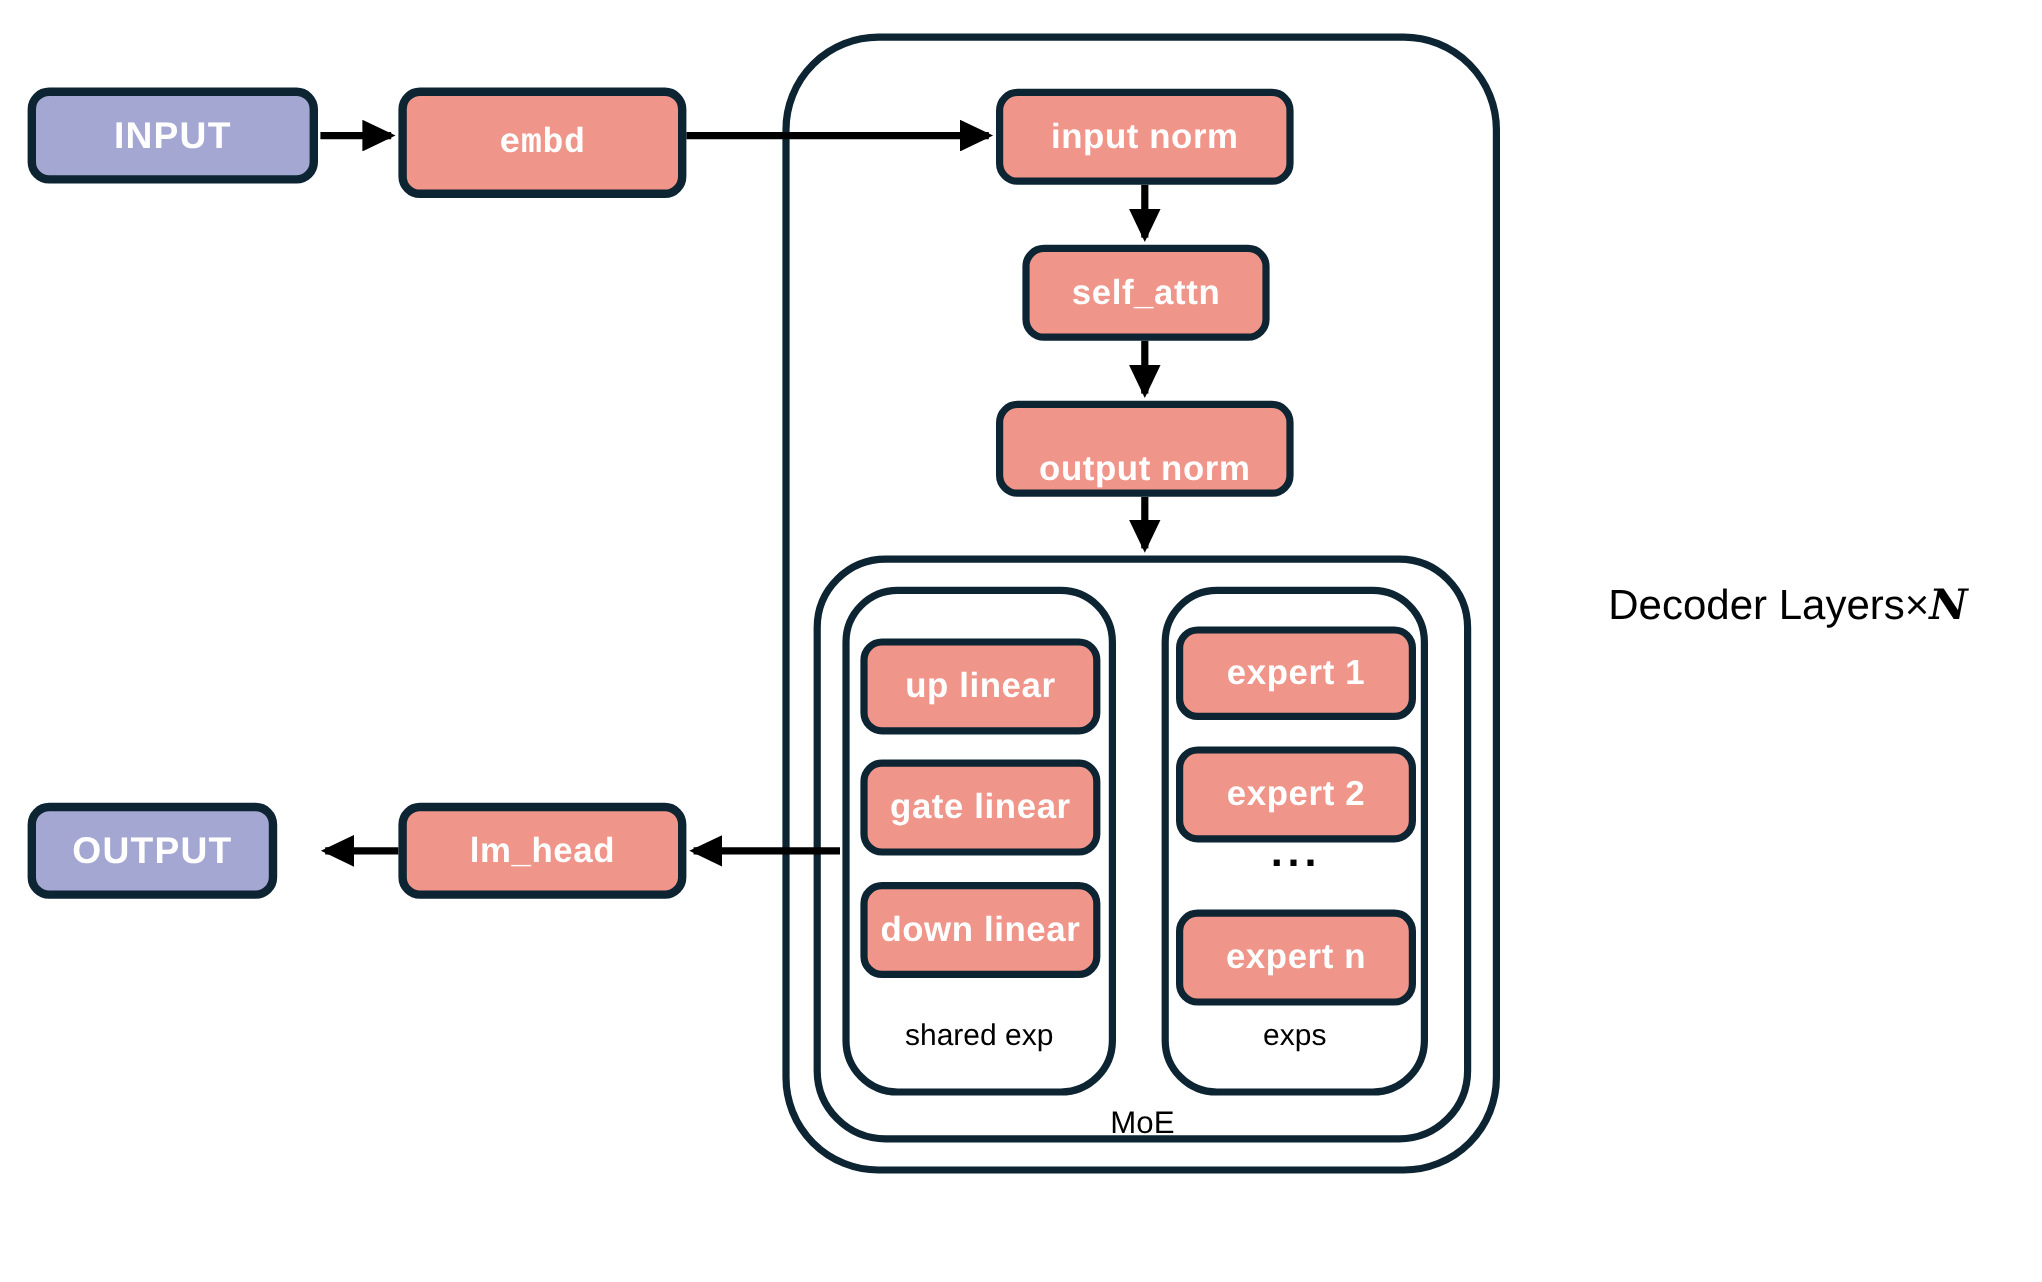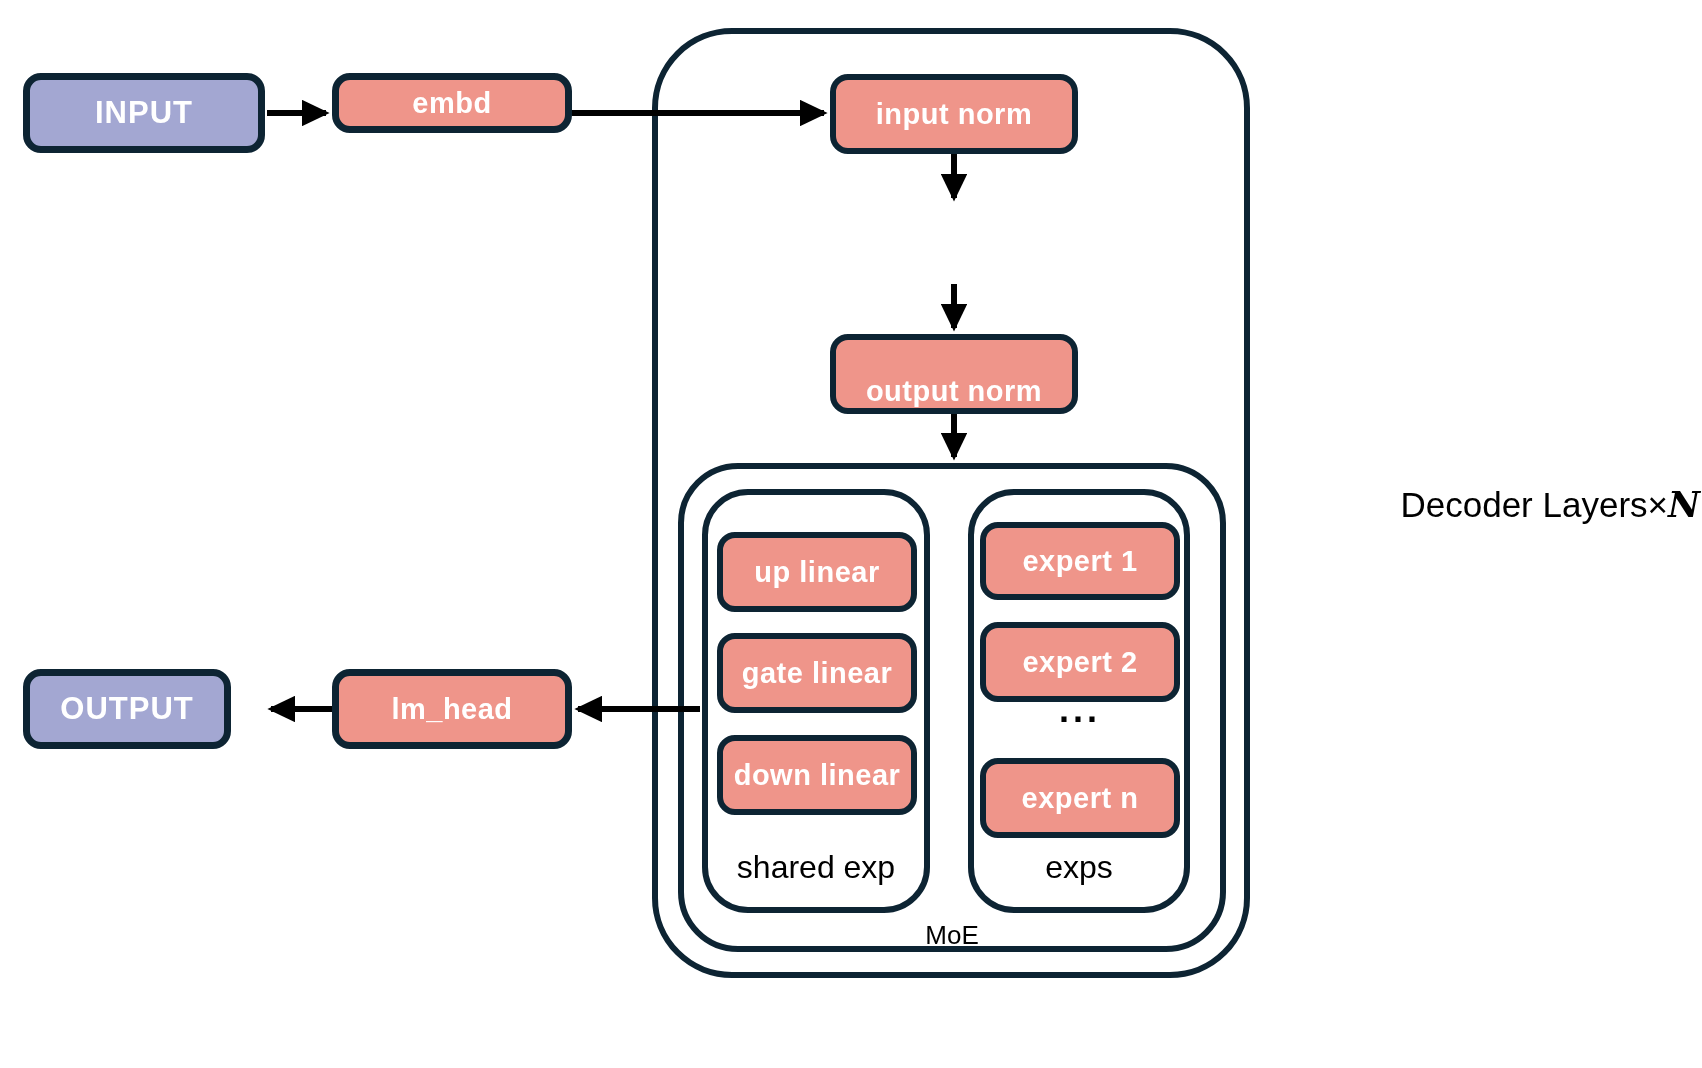--- a/index.html
+++ b/index.html
@@ -38,27 +38,27 @@
     position: absolute;
     box-sizing: border-box;
     border: 6px solid var(--border, #0d2433);
     background: transparent;
   }
 
   .caption {
     position: absolute;
     color: #000000;
     text-align: center;
-    font-size: 32px;
+    font-size: 25px;
     font-weight: 500;
   }
 
   
   #box-input   { left: 23px;  top: 73px;  width: 242px; height: 80px; }
-  #box-embd    { left: 332px; top: 73px;  width: 240px; height: 60px; border-width: 7px; }
+  #box-embd    { left: 332px; top: 73px;  width: 240px; height: 92px; border-width: 7px; font-family: Liberation Mono, monospace; }
   #box-inorm   { left: 830px; top: 74px;  width: 248px; height: 80px; }
   #box-attn    { left: 852px; top: 204px; width: 206px; height: 80px; }
   #box-onorm   { left: 830px; top: 334px; width: 248px; height: 80px; align-items: flex-end; }
 
   #box-up      { left: 717px; top: 532px; width: 200px; height: 80px; }
   #box-gate    { left: 717px; top: 633px; width: 200px; height: 80px; }
   #box-down    { left: 717px; top: 735px; width: 200px; height: 80px; text-align: right; }
 
   #box-exp1    { left: 980px; top: 522px; width: 200px; height: 78px; }
   #box-exp2    { left: 980px; top: 622px; width: 200px; height: 80px; }
@@ -77,21 +77,21 @@
   #lbl-moe     { left: 678px; top: 920px; width: 548px; font-size: 26px; }
 
   #lbl-ellipsis {
     left: 980px; top: 692px; width: 200px;
     font-size: 36px; font-weight: 700; letter-spacing: 4px;
     line-height: 36px;
   }
 
   #lbl-decoder {
     left: 1280px; top: 484px; width: 420px;
-    text-align: right;
+    text-align: center;
     font-size: 35px;
     font-weight: 400;
     color: #000000;
   }
   #lbl-decoder .n-sym {
     font-family: "DejaVu Serif", serif;
     font-style: italic;
     font-weight: 700;
   }
 
@@ -123,20 +123,23 @@
   </div>
   <div class="node io" id="box-output">
     <span>OUTPUT</span>
   </div>
 
   <div class="node mod" id="box-embd">
     <span>embd</span>
   </div>
   <div class="node mod" id="box-inorm">
     <span>input norm</span>
+  </div>
+  <div class="node mod" id="box-attn">
+    <span>self_attn</span>
   </div>
   <div class="node mod" id="box-onorm">
     <span>output norm</span>
   </div>
 
   <div class="node mod" id="box-up">
     <span>up linear</span>
   </div>
   <div class="node mod" id="box-gate">
     <span>gate linear</span>

